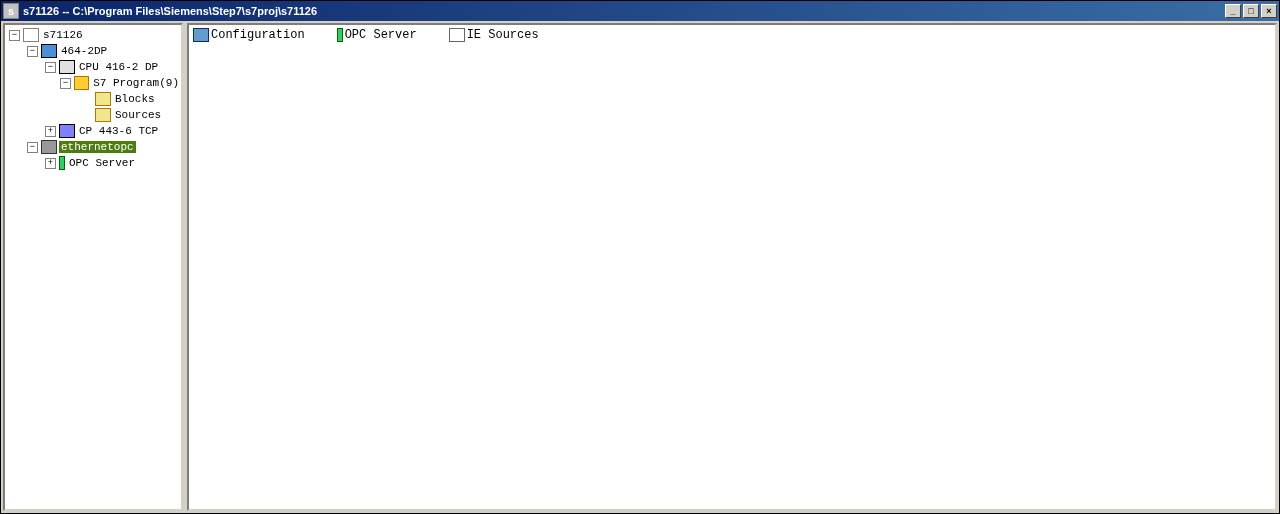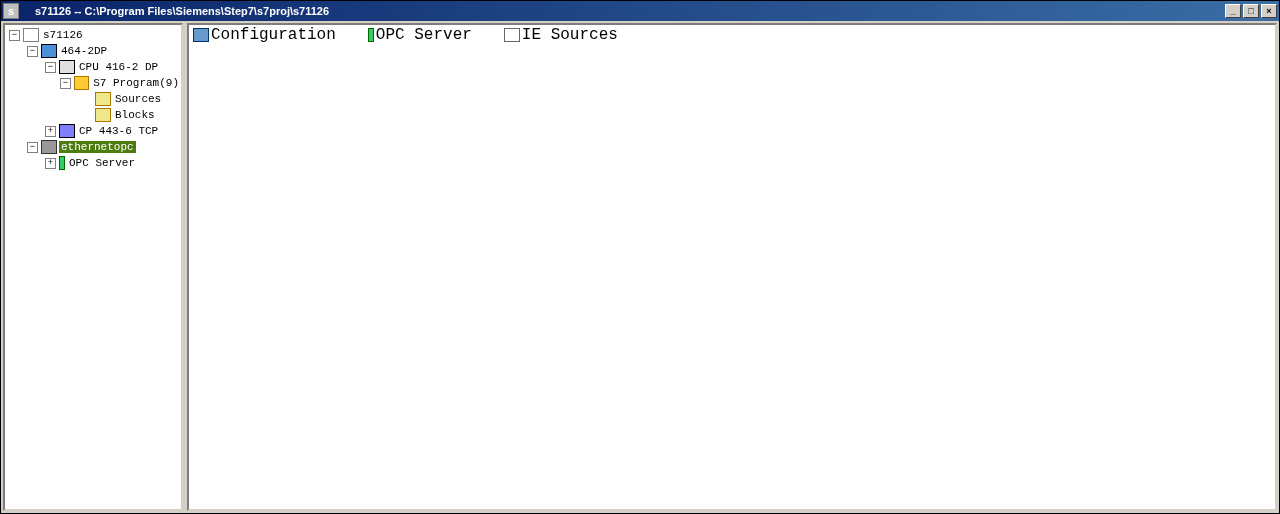--- a/index.html
+++ b/index.html
@@ -23,21 +23,21 @@
     font-size: 11px;
   }
   .titlebar .app-icon {
     width: 16px; height: 16px;
     background: #c0c0c0;
     border: 1px solid #808080;
     margin-right: 4px;
     display: inline-flex;
     align-items: center; justify-content: center;
   }
-  .titlebar .title-text { flex: 1; white-space: nowrap; overflow: hidden; margin-left: 12px; }
+  .titlebar .title-text { flex: 1; white-space: nowrap; overflow: hidden; }
   .window-controls { display: flex; gap: 2px; }
   .win-btn {
     width: 16px; height: 14px;
     background: #d4d0c8;
     border: 1px solid;
     border-color: #fff #404040 #404040 #fff;
     display: flex; align-items: center; justify-content: center;
     font-size: 9px; font-weight: bold; color: #000;
     cursor: pointer;
     font-family: Arial, sans-serif;
@@ -98,21 +98,21 @@
     margin-right: 2px;
     font-size: 9px;
   }
   .node-label { padding: 0 2px; cursor: pointer; }
   .node-label.selected { background: #4d7c0f; color: #fff; }
   .content-item {
     display: flex; align-items: center;
     height: 16px;
     cursor: pointer;
     font-family: "Courier New", monospace;
-    font-size: 16px;
+    font-size: 12px;
   }
   .content-item .node-icon { margin-right: 2px; }
   
   .ic-project { background:#fff; border:1px solid #808080; }
   .ic-station { background:#4a90d9; border:1px solid #000; }
   .ic-cpu { background:#e0e0e0; border:1px solid #000; }
   .ic-prog { background:#ffcc33; border:1px solid #aa7700; }
   .ic-folder { background:#f0e68c; border:1px solid #aa7700; }
   .ic-cp { background:#8080ff; border:1px solid #000; }
   .ic-opc { background:#33cc66; border:1px solid #006600; width:6px; }
@@ -162,28 +162,28 @@
       <span class="tree-indent" style="width:58px"></span>
       <span class="expander">−</span>
       <span class="node-icon ic-prog"></span>
       <span class="node-label">S7 Program(9)</span>
     </div>
 
     <div class="tree-row">
       <span class="tree-indent" style="width:76px"></span>
       <span class="expander blank"></span>
       <span class="node-icon ic-folder"></span>
-      <span class="node-label">Sources</span>
+      <span class="node-label">Blocks</span>
     </div>
 
     <div class="tree-row">
       <span class="tree-indent" style="width:76px"></span>
       <span class="expander blank"></span>
       <span class="node-icon ic-folder"></span>
-      <span class="node-label">Blocks</span>
+      <span class="node-label">Sources</span>
     </div>
 
     <div class="tree-row">
       <span class="tree-indent" style="width:40px"></span>
       <span class="expander">+</span>
       <span class="node-icon ic-cp"></span>
       <span class="node-label">CP 443-6 TCP</span>
     </div>
 
     <div class="tree-row">

